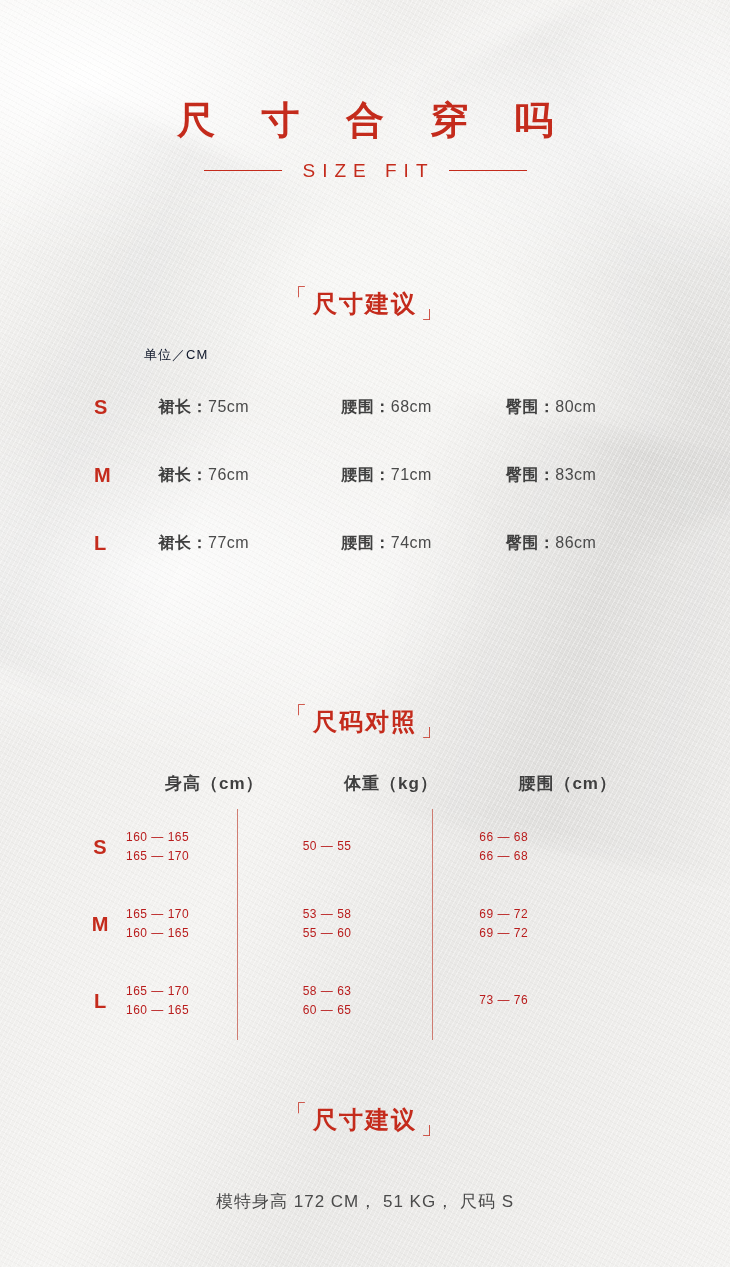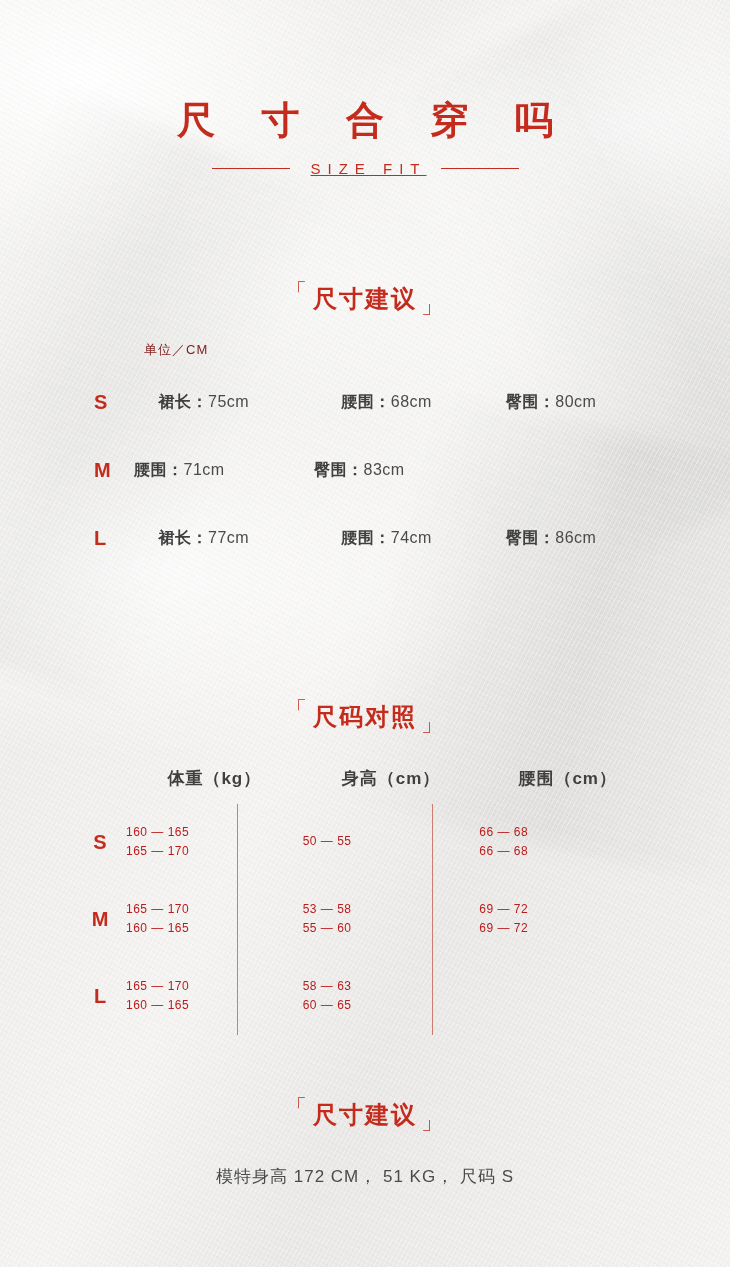--- a/index.html
+++ b/index.html
@@ -72,25 +72,24 @@
     justify-content: center;
     gap: 14px;
   }
   .sub-rule {
     width: 78px;
     height: 1px;
     background: #c42b1c;
   }
   .sub-title {
     color: #c42b1c;
-    font-size: 15px;
+    font-size: 19px;
     letter-spacing: 7px;
     text-indent: 7px;
     font-weight: 400;
-    text-decoration: underline;
   }
 
   
   .section-head {
     position: relative;
     text-align: center;
     color: #c42b1c;
     font-size: 24px;
     font-weight: 700;
     letter-spacing: 2px;
@@ -109,21 +108,21 @@
   .bracket.right { align-self: flex-end; margin-bottom: -2px; }
 
   #size-info-head { margin-top: 106px; }
   #size-chart-head { margin-top: 128px; }
   #size-advice-head { margin-top: 64px; }
 
   
   .unit {
     margin-top: 26px;
     margin-left: 144px;
-    color: #7f1d1d;
+    color: #0f172a;
     font-size: 13px;
     letter-spacing: 1px;
   }
 
   
   .info-table {
     margin-top: 10px;
     padding: 0 78px 0 86px;
   }
   .info-row {
@@ -197,21 +196,21 @@
     bottom: 0;
     width: 1px;
     background: #c9675c;
     opacity: 0.85;
   }
   .vline.v1 { left: 163px; }
   .vline.v2 { left: 358px; }
 
   
   .advice {
-    margin-top: 34px;
+    margin-top: 54px;
     text-align: center;
     color: #4a4a4a;
     font-size: 17px;
     letter-spacing: 1px;
   }
 </style>
 </head>
 <body>
 
 <div class="bg">
@@ -249,20 +248,23 @@
       <div class="info-cell c2">
         <span class="lbl">腰围：</span><span>68cm</span>
       </div>
       <div class="info-cell c3">
         <span class="lbl">臀围：</span><span>80cm</span>
       </div>
     </div>
 
     <div class="info-row">
       <div class="info-size">M</div>
+      <div class="info-cell c1">
+        <span class="lbl">裙长：</span><span>76cm</span>
+      </div>
       <div class="info-cell c2">
         <span class="lbl">腰围：</span><span>71cm</span>
       </div>
       <div class="info-cell c3">
         <span class="lbl">臀围：</span><span>83cm</span>
       </div>
     </div>
 
     <div class="info-row">
       <div class="info-size">L</div>
@@ -281,22 +283,22 @@
 
   <div class="section-head" id="size-chart-head">
     <span class="bracket left">「</span>
     <span>尺码对照</span>
     <span class="bracket right">」</span>
   </div>
 
   <div class="cmp">
     <div class="cmp-head">
       <div class="sizecol"></div>
+      <div class="col">身高（cm）</div>
       <div class="col">体重（kg）</div>
-      <div class="col">身高（cm）</div>
       <div class="col">腰围（cm）</div>
     </div>
 
     <div class="cmp-body">
       <div class="vline v1"></div>
       <div class="vline v2"></div>
 
       <div class="cmp-row">
         <div class="sizecol">S</div>
         <div class="col">
@@ -332,20 +334,21 @@
         <div class="sizecol">L</div>
         <div class="col">
           <div>165 — 170</div>
           <div>160 — 165</div>
         </div>
         <div class="col">
           <div>58 — 63</div>
           <div>60 — 65</div>
         </div>
         <div class="col">
+          <div>73 — 76</div>
         </div>
       </div>
     </div>
   </div>
 
   <div class="section-head" id="size-advice-head">
     <span class="bracket left">「</span>
     <span>尺寸建议</span>
     <span class="bracket right">」</span>
   </div>

